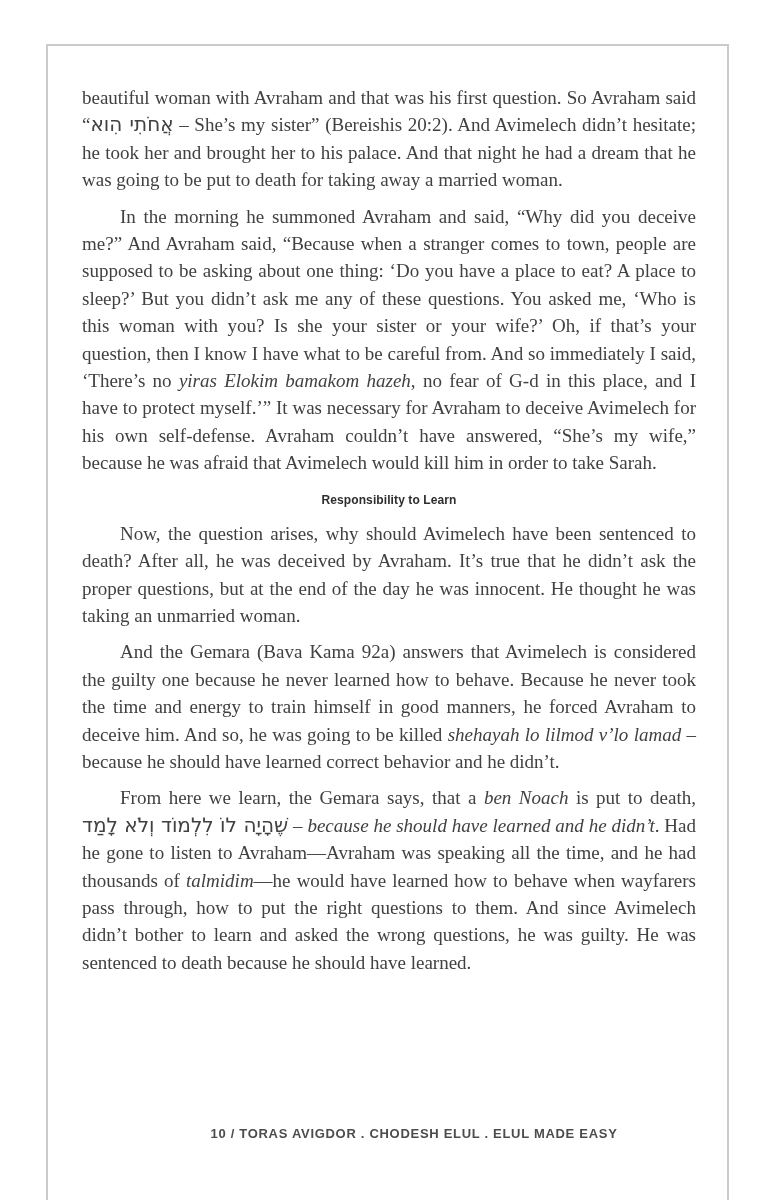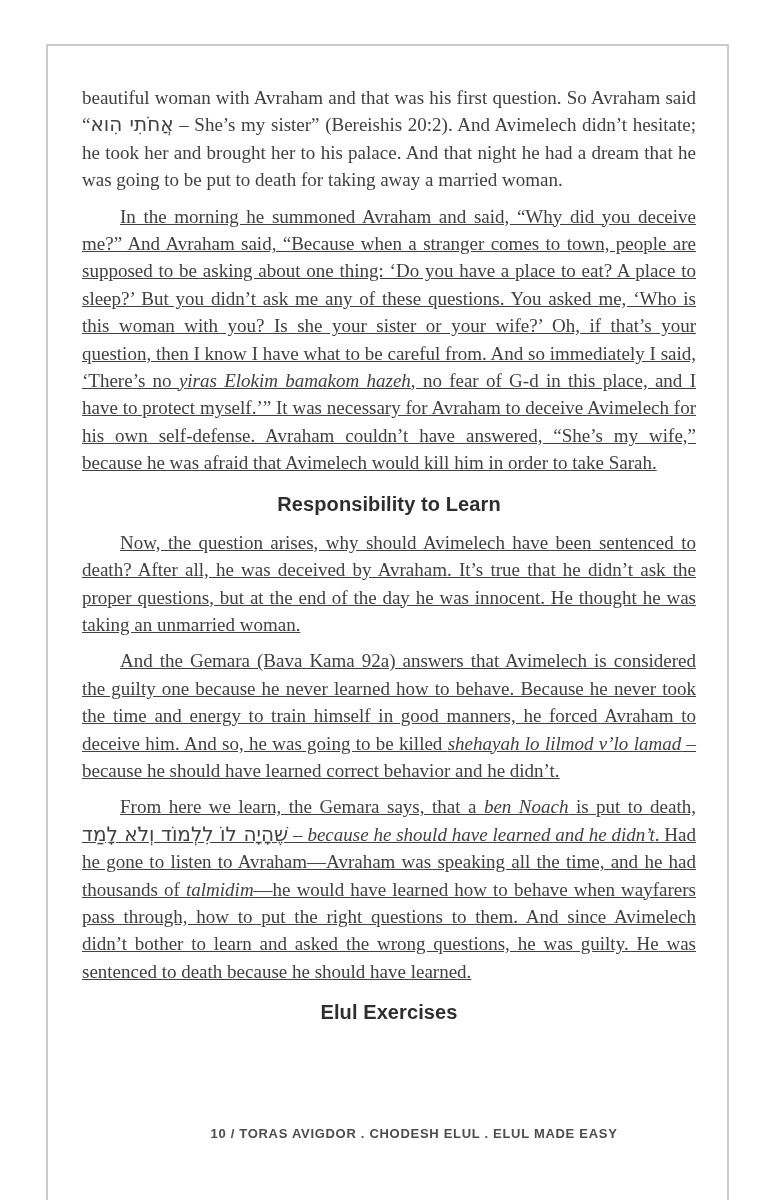--- a/index.html
+++ b/index.html
@@ -25,33 +25,33 @@
     padding: 38px 31px 0 34px;
   }
   .para {
     margin: 0 0 9px 0;
     font-size: 19px;
     line-height: 27.4px;
     color: #414141;
     text-align: justify;
     text-justify: inter-word;
   }
-  .para.indent { text-indent: 38px; text-decoration: underline; }
+  .para.indent { text-indent: 38px; }
   .run-normal { font-style: normal; }
   .run-italic { font-style: italic; }
   .run-hebrew {
     font-family: "DejaVu Sans", sans-serif;
     font-size: 20px;
     unicode-bidi: isolate;
     direction: rtl;
   }
   .section-heading {
     font-family: "Liberation Sans", sans-serif;
     font-weight: bold;
-    font-size: 20px;
+    font-size: 12px;
     color: #2e2e2e;
     text-align: center;
     margin: 16px 0 13px 0;
     letter-spacing: 0.1px;
   }
   .footer {
     position: absolute;
     left: 0;
     top: 1126px;
     width: 776px;
@@ -68,17 +68,16 @@
 <body>
 
 <div class="page-frame">
   <div class="content">
       <p class="para"><span class="run-normal">beautiful woman with Avraham and that was his first question. So Avraham said “</span><span class="run-hebrew" dir="rtl">אֲחֹתִי הִוא</span><span class="run-normal"> – She’s my sister” (Bereishis 20:2). And Avimelech didn’t hesitate; he took her and brought her to his palace. And that night he had a dream that he was going to be put to death for taking away a married woman.</span></p>
       <p class="para indent"><span class="run-normal">In the morning he summoned Avraham and said, “Why did you deceive me?” And Avraham said, “Because when a stranger comes to town, people are supposed to be asking about one thing: ‘Do you have a place to eat? A place to sleep?’ But you didn’t ask me any of these questions. You asked me, ‘Who is this woman with you? Is she your sister or your wife?’ Oh, if that’s your question, then I know I have what to be careful from. And so immediately I said, ‘There’s no </span><span class="run-italic">yiras Elokim bamakom hazeh</span><span class="run-normal">, no fear of G-d in this place, and I have to protect myself.’” It was necessary for Avraham to deceive Avimelech for his own self-defense. Avraham couldn’t have answered, “She’s my wife,” because he was afraid that Avimelech would kill him in order to take Sarah.</span></p>
       <h2 class="section-heading">Responsibility to Learn</h2>
       <p class="para indent"><span class="run-normal">Now, the question arises, why should Avimelech have been sentenced to death? After all, he was deceived by Avraham. It’s true that he didn’t ask the proper questions, but at the end of the day he was innocent. He thought he was taking an unmarried woman.</span></p>
       <p class="para indent"><span class="run-normal">And the Gemara (Bava Kama 92a) answers that Avimelech is considered the guilty one because he never learned how to behave. Because he never took the time and energy to train himself in good manners, he forced Avraham to deceive him. And so, he was going to be killed </span><span class="run-italic">shehayah lo lilmod v’lo lamad</span><span class="run-normal"> – because he should have learned correct behavior and he didn’t.</span></p>
       <p class="para indent"><span class="run-normal">From here we learn, the Gemara says, that a </span><span class="run-italic">ben Noach</span><span class="run-normal"> is put to death, </span><span class="run-hebrew" dir="rtl">שֶׁהָיָה לוֹ לִלְמוֹד וְלֹא לָמַד</span><span class="run-normal"> – </span><span class="run-italic">because he should have learned and he didn’t</span><span class="run-normal">. Had he gone to listen to Avraham—Avraham was speaking all the time, and he had thousands of </span><span class="run-italic">talmidim</span><span class="run-normal">—he would have learned how to behave when wayfarers pass through, how to put the right questions to them. And since Avimelech didn’t bother to learn and asked the wrong questions, he was guilty. He was sentenced to death because he should have learned.</span></p>
-      <h2 class="section-heading">Elul Exercises</h2>
     </div>
 </div>
 
 <div class="footer">10 / TORAS AVIGDOR . CHODESH ELUL . ELUL MADE EASY</div>
 
 </body></html>

